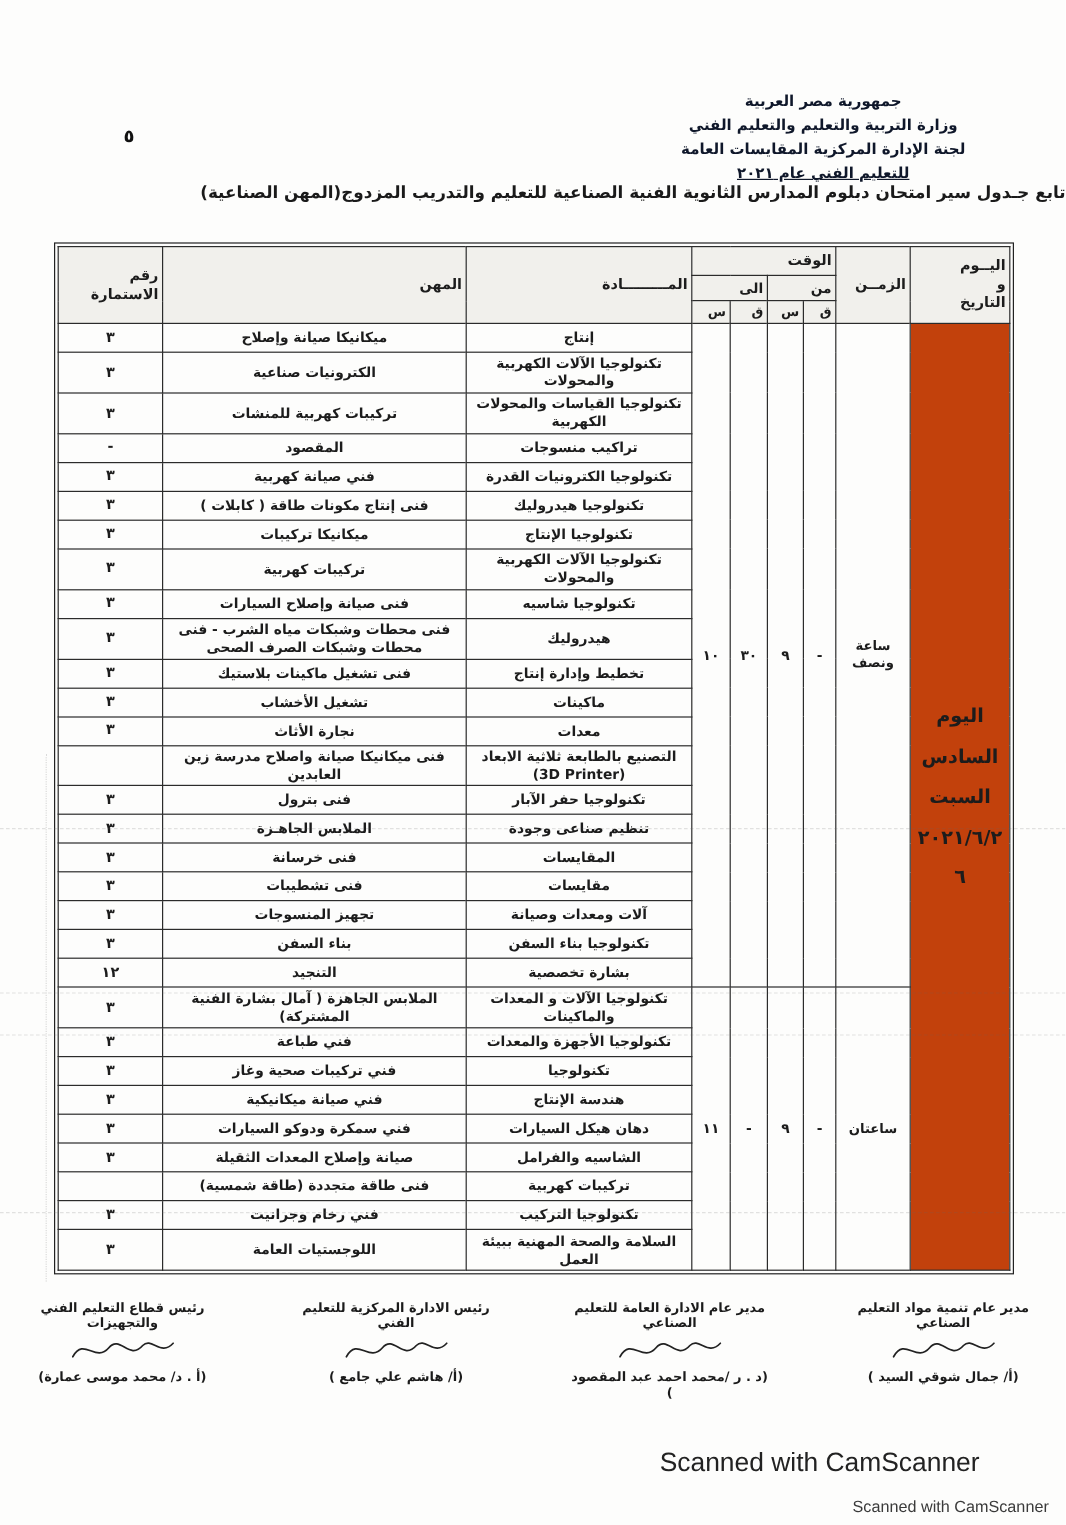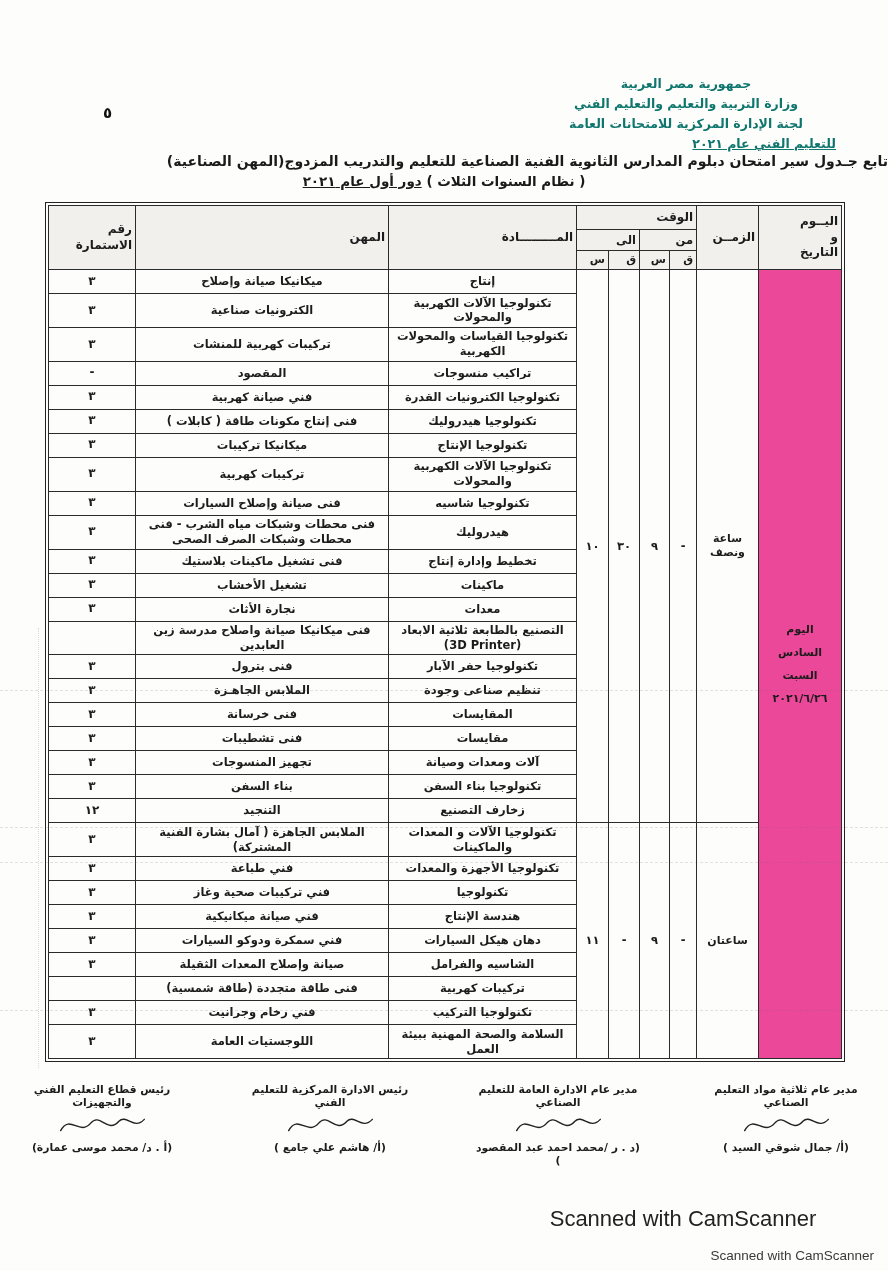--- a/index.html
+++ b/index.html
@@ -5,23 +5,23 @@
   html,body { margin:0; padding:0; background:#ffffff; }
   .page {
     position:relative; width:888px; height:1271px; margin:0 auto;
     background:#fdfdfc; font-family:"DejaVu Sans",sans-serif; color:#1c1c1c;
     overflow:hidden;
   }
   
   .gov-header {
     position:absolute; top:74px; right:52px; width:300px;
     direction:rtl; text-align:center; font-weight:bold;
-    font-size:12.5px; line-height:1.6; color:#0f766e;
-  }
-  .gov-header .gov-line-last { text-decoration:underline;text-align:right; }
+    font-size:12.5px; line-height:1.6; color:#0f172a;
+  }
+  .gov-header .gov-line-last { text-decoration:underline; }
   .hand-mark { position:absolute; top:104px; left:103px; font-size:15px; font-weight:bold; color:#111; }
 
   
   .doc-title { position:absolute; top:153px; left:0; width:100%; direction:rtl; text-align:center; font-weight:bold; color:#1a1a1a; }
   .doc-title .t1 { font-size:14px;text-align:right; }
   .doc-title .t2 { font-size:13.5px; margin-top:4px; }
   .doc-title .t2 .ul { text-decoration:underline; }
 
   
   .table-wrap {
@@ -33,21 +33,21 @@
     border:1px solid #2b2b2b; text-align:center; vertical-align:middle;
     font-weight:bold; padding:1.5px 3px; font-size:11.5px; line-height:1.3;
     overflow:hidden; word-wrap:break-word;
   }
   .sched thead th { background:#f1f0ec; font-size:12px;text-align:right; }
   .sched thead tr.h1 th { height:20px; }
   .sched thead tr.h2 th { height:17px; font-size:11.5px;margin-left:36px; }
   .sched thead tr.h3 th { height:15px; font-size:11px; }
   .sched tbody tr { height:24px; }
   th.pre, td.pre { white-space:pre-line; }
-  td.day-cell { font-size:11px; line-height:2.1; background:#ec4899; }
+  td.day-cell { font-size:16px; line-height:2.1; background:#c2410c; }
   td.duration-cell { font-size:11px; }
   td.time-cell { font-size:11.5px; }
   td.subject-cell { font-size:11.5px; }
   td.profession-cell { font-size:11.5px; }
   td.form-cell { font-size:12px; }
 
   
   .signatures {
     position:absolute; top:1083px; left:18px; right:18px;
     display:flex; flex-direction:row; justify-content:space-between;
@@ -73,29 +73,28 @@
   .artifact-v { position:absolute; left:38px; top:628px; height:440px; border-left:1px dotted #777; opacity:.25; pointer-events:none; }
 </style>
 </head>
 <body>
 
 <div class="page">
 
   <div class="gov-header">
     <div>جمهورية مصر العربية</div>
     <div>وزارة التربية والتعليم والتعليم الفني</div>
-    <div>لجنة الإدارة المركزية للامتحانات العامة</div>
+    <div>لجنة الإدارة المركزية المقايسات العامة</div>
     <div class="gov-line-last">للتعليم الفني عام ٢٠٢١</div>
   </div>
 
   <div class="hand-mark">٥</div>
 
   <div class="doc-title">
     <div class="t1">تابع جـدول سير امتحان دبلوم المدارس الثانوية الفنية الصناعية للتعليم والتدريب المزدوج(المهن الصناعية)</div>
-    <div class="t2"><span>( نظام السنوات الثلاث ) </span><span class="ul">دور أول عام ٢٠٢١</span></div>
   </div>
 
   <div class="table-wrap">
     <table class="sched">
       <colgroup>
         <col style="width:83px">
           <col style="width:62px">
         <col style="width:27px">
           <col style="width:30px">
           <col style="width:31px">
@@ -231,21 +230,21 @@
             <td class="subject-cell">آلات ومعدات وصيانة</td>
             <td class="profession-cell">تجهيز المنسوجات</td>
             <td class="form-cell">٣</td>
           </tr>
           <tr>
             <td class="subject-cell">تكنولوجيا بناء السفن</td>
             <td class="profession-cell">بناء السفن</td>
             <td class="form-cell">٣</td>
           </tr>
           <tr>
-            <td class="subject-cell">زخارف التصنيع</td>
+            <td class="subject-cell">بشارة تخصصية</td>
             <td class="profession-cell">التنجيد</td>
             <td class="form-cell">١٢</td>
           </tr>
           <tr>
             <td class="duration-cell" rowspan="9">ساعتان</td>
             <td class="time-cell" rowspan="9">-</td>
             <td class="time-cell" rowspan="9">٩</td>
             <td class="time-cell" rowspan="9">-</td>
             <td class="time-cell" rowspan="9">١١</td>
             <td class="subject-cell">تكنولوجيا الآلات و المعدات والماكينات</td>
@@ -291,21 +290,21 @@
             <td class="subject-cell">السلامة والصحة المهنية ببيئة العمل</td>
             <td class="profession-cell">اللوجستيات العامة</td>
             <td class="form-cell">٣</td>
           </tr>
         </tbody>
     </table>
   </div>
 
   <div class="signatures" id="signatures">
       <div class="sig">
-        <div class="sig-title">مدير عام ثلاثية مواد التعليم الصناعي</div>
+        <div class="sig-title">مدير عام تنمية مواد التعليم الصناعي</div>
         <div class="sig-scribble"><svg viewBox="0 0 100 32" width="94" height="30" preserveAspectRatio="none">
             <path d="M6 22 C 16 4, 26 28, 38 14 C 48 2, 56 26, 68 12 C 76 4, 84 22, 95 10" fill="none" stroke="#222" stroke-width="1.5" stroke-linecap="round"></path>
           </svg></div>
         <div class="sig-name">(أ/ جمال شوقي السيد )</div>
       </div>
       <div class="sig">
         <div class="sig-title">مدير عام الادارة العامة للتعليم الصناعي</div>
         <div class="sig-scribble"><svg viewBox="0 0 100 32" width="94" height="30" preserveAspectRatio="none">
             <path d="M6 22 C 16 4, 26 28, 38 14 C 48 2, 56 26, 68 12 C 76 4, 84 22, 95 10" fill="none" stroke="#222" stroke-width="1.5" stroke-linecap="round"></path>
           </svg></div>

